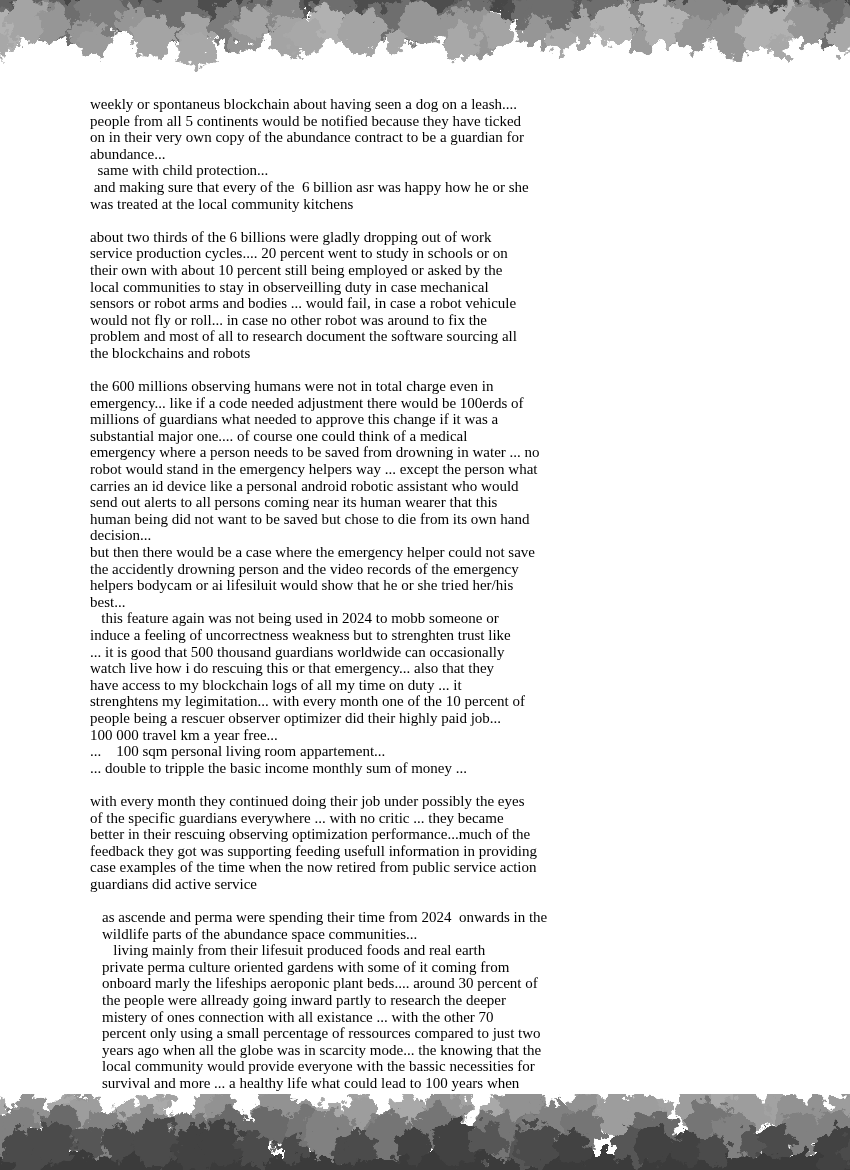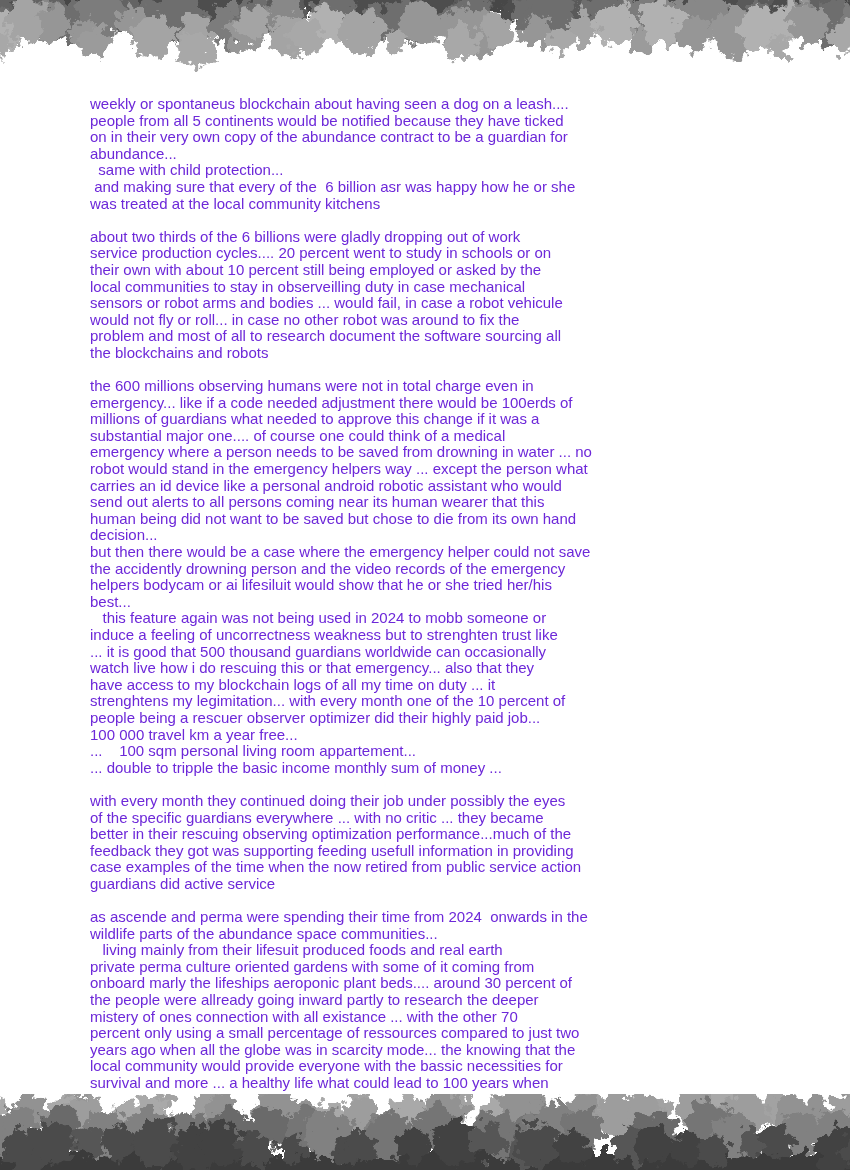--- a/index.html
+++ b/index.html
@@ -15,27 +15,27 @@
   .border.top { top:0; }
   .border.bottom { bottom:0; }
   .text-block {
     position:absolute;
     left:90px; top:96px;
     width:680px;
   }
   pre.para {
     margin:0 0 16.6px 0;
     padding:0;
-    font-family:Liberation Sans, sans-serif;
+    font-family:Liberation Serif, serif;
     font-size:15px;
     line-height:16.6px;
-    color:#6d28d9;
+    color:#000000;
     white-space:pre;
   }
-  pre.para:last-child { margin-bottom:0; }
+  pre.para:last-child { margin-bottom:0;margin-left:12px; }
 </style>
 </head>
 <body>
 
 <div class="page">
 
   <svg class="border top" width="850" height="74" viewBox="0 0 850 74">
     <defs>
       <filter id="roughA" x="-15%" y="-40%" width="130%" height="180%">
         <feTurbulence type="fractalNoise" baseFrequency="0.09" numOctaves="4" seed="7" result="n"></feTurbulence>

